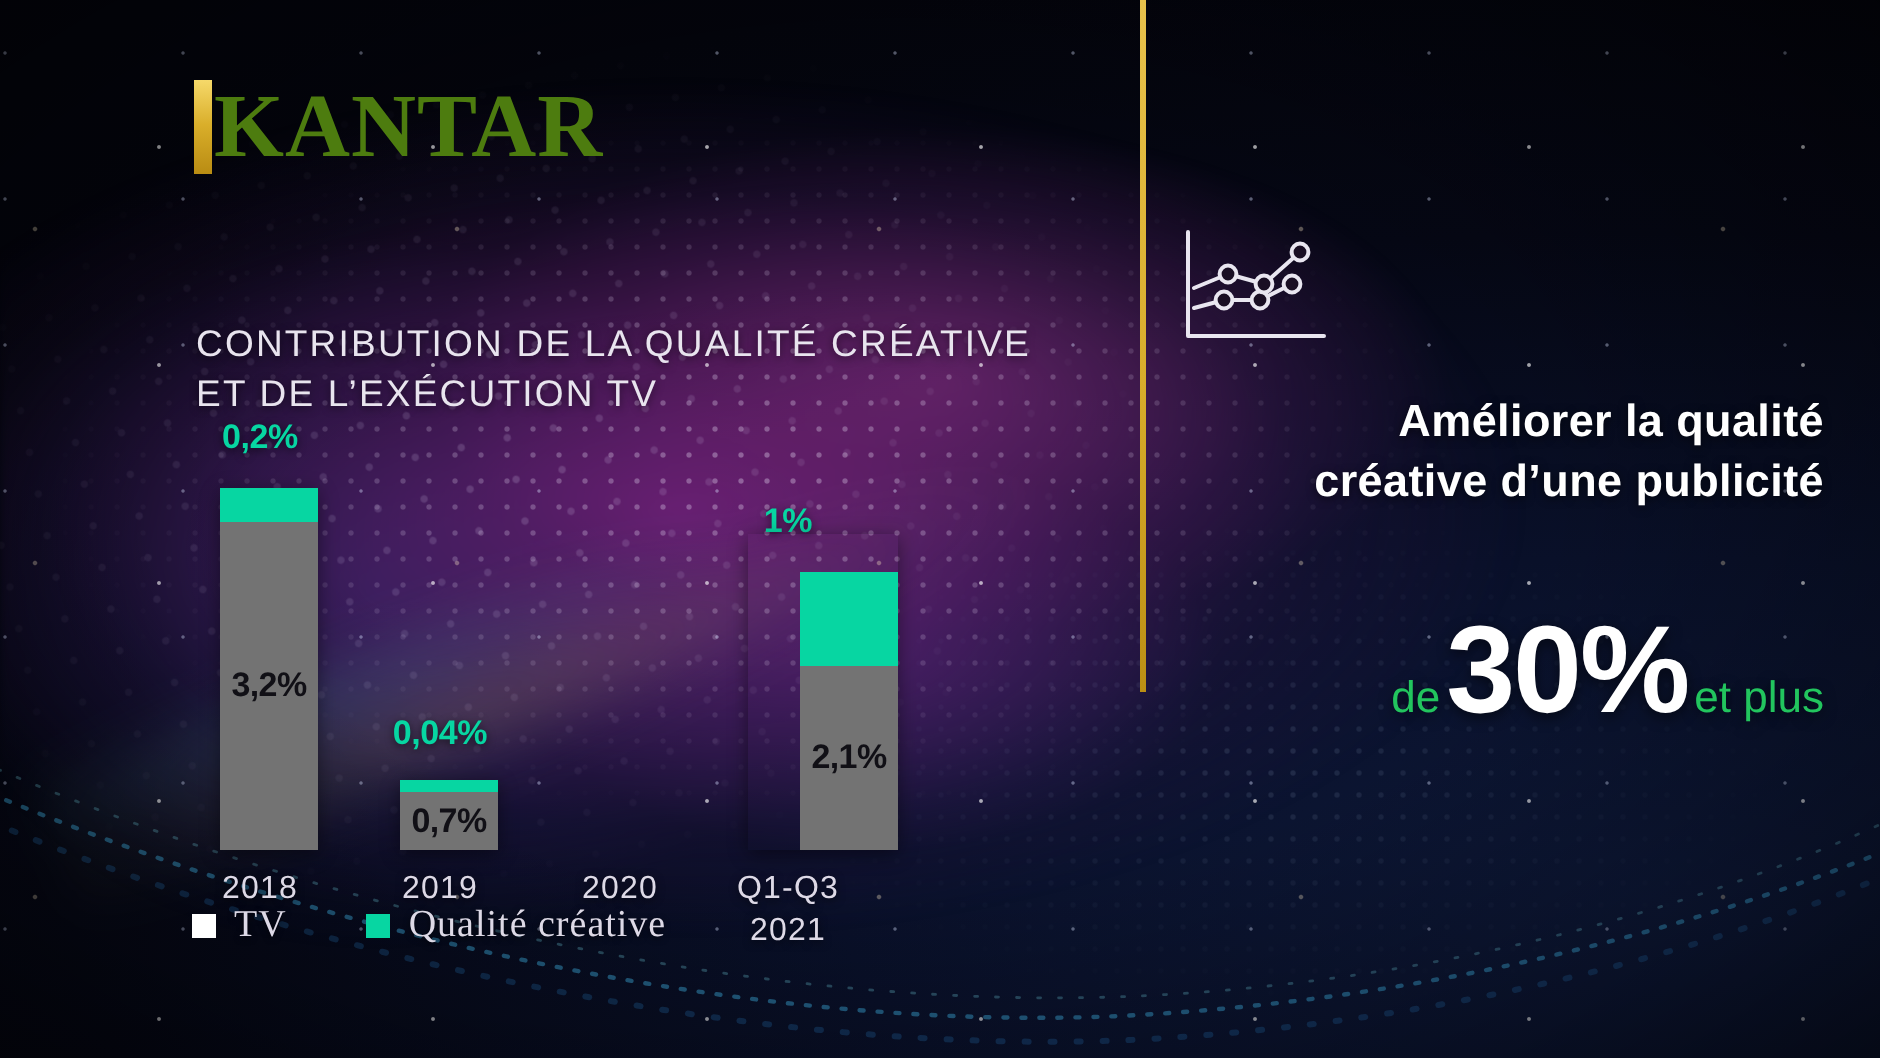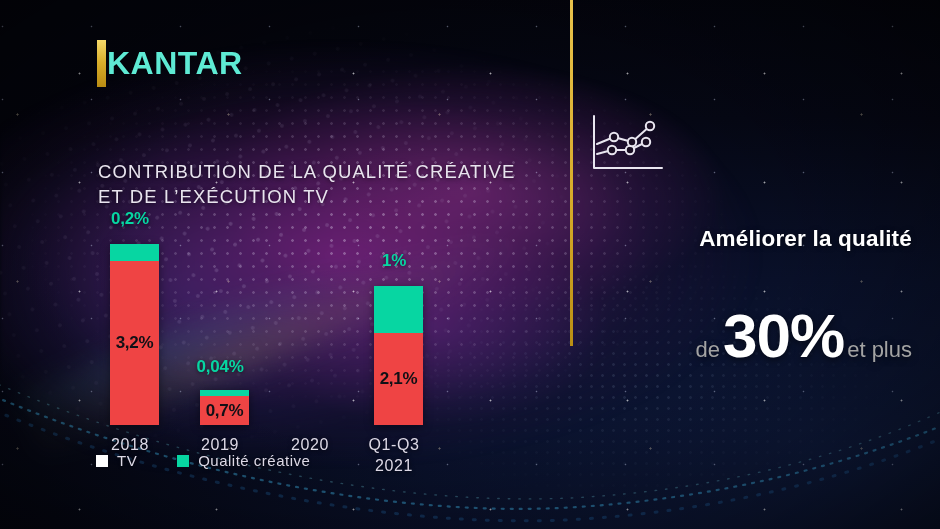--- a/index.html
+++ b/index.html
@@ -120,26 +120,26 @@
     align-items: flex-start;
     height: 52px;
   }
   .logo-bar {
     width: 9px;
     height: 47px;
     background: linear-gradient(180deg, #f6d96a 0%, #d9ae2a 48%, #b98c13 100%);
     margin-right: 1px;
   }
   .logo-text {
-    color: #5eead4;
-    font-size: 32px;
+    color: #4d7c0f;
+    font-size: 45px;
     font-weight: bold;
     letter-spacing: 0.5px;
     line-height: 47px;
-    font-family: Liberation Sans, sans-serif;
+    font-family: Liberation Serif, serif;
   }
 
   
   .chart-title {
     position: absolute;
     left: 98px;
     top: 127px;
     width: 430px;
     color: #e8e4ee;
     font-size: 18.5px;
@@ -169,21 +169,21 @@
     bottom: 0;
     left: 10px;
     width: 49px;
     display: flex;
     flex-direction: column;
     justify-content: flex-end;
     box-shadow: 0 2px 9px rgba(0,0,0,0.45);
   }
   .seg-green { background: #07d6a2; width: 100%; }
   .seg-white {
-    background: #ef4444;
+    background: #737373;
     width: 100%;
     position: relative;
     display: flex;
     align-items: center;
     justify-content: center;
   }
   .white-label {
     color: #111016;
     font-size: 17px;
     font-weight: bold;
@@ -225,24 +225,25 @@
     display: flex;
     align-items: center;
     gap: 40px;
   }
   .legend-item { display: flex; align-items: center; }
   .legend-swatch { width: 12px; height: 12px; margin-right: 9px; }
   .sw-tv { background: #ffffff; }
   .sw-creative { background: #07d6a2; }
   .legend-text {
     color: #ddd9e6;
-    font-size: 15px;
+    font-size: 19px;
     font-weight: 300;
     letter-spacing: 0.5px;
     text-shadow: 0 1px 3px rgba(0,0,0,0.6);
+    font-family: Liberation Serif, serif;
   }
 
   
   .divider {
     position: absolute;
     left: 570px;
     top: 0;
     width: 3px;
     height: 346px;
     background: linear-gradient(180deg, #e8c24c 0%, #d8ad2b 55%, #bb8f14 100%);
@@ -258,41 +259,40 @@
     position: absolute;
     left: 592px;
     top: 196px;
     width: 320px;
     text-align: right;
     color: #ffffff;
     font-size: 22.5px;
     line-height: 29.5px;
     letter-spacing: 0.2px;
     text-shadow: 0 1px 5px rgba(0,0,0,0.6);
-    margin-top: 28px;
   }
   .claim .lt { font-weight: 300; color: #efecf4; }
   .claim .bd { font-weight: bold; }
   .claim-line { display: block; white-space: nowrap; }
 
   .bigstat {
     position: absolute;
     left: 592px;
     top: 300px;
     width: 320px;
     text-align: right;
     color: #ffffff;
     white-space: nowrap;
     text-shadow: 0 2px 7px rgba(0,0,0,0.55);
   }
   .bigstat .pre,
   .bigstat .post {
     font-size: 22px;
     font-weight: 300;
-    color: #a3a3a3;
+    color: #22c55e;
     vertical-align: baseline;
   }
   .bigstat .num {
     font-size: 62px;
     font-weight: bold;
     letter-spacing: -1px;
     vertical-align: baseline;
     margin: 0 3px;
   }
 </style>
@@ -358,21 +358,21 @@
       </div>
 
       <div class="bar-group" style="left:180px;">
         <div class="x-label">
           <span>2020</span>
         </div>
       </div>
 
       <div class="bar-group" style="left:264px;">
         <div class="green-label" style="bottom:154px;">1%</div>
-        <div class="bar-stack" style="height:139px;">
+        <div class="bar-stack" style="height:158px;padding-left:26px;">
           <div class="seg-green" style="height:47px;"></div>
           <div class="seg-white" style="height:92px;">
             <span class="white-label">2,1%</span>
           </div>
         </div>
         <div class="x-label">
           <span>Q1-Q3</span><br>
           <span>2021</span>
         </div>
       </div>
@@ -404,20 +404,21 @@
           <circle cx="58" cy="30" r="4.2"></circle>
           <circle cx="26" cy="25" r="4.2"></circle>
           <circle cx="44" cy="30" r="4.2"></circle>
           <circle cx="62" cy="14" r="4.2"></circle>
         </g>
       </svg>
     </div>
 
     <div class="claim">
       <span class="claim-line bd">Améliorer la qualité</span>
+      <span class="claim-line bd">créative d’une publicité</span>
     </div>
 
     <div class="bigstat">
       <span class="pre">de</span><span class="num">30%</span><span class="post">et plus</span>
     </div>
 
   </div>
 </div>
 
 </body></html>

